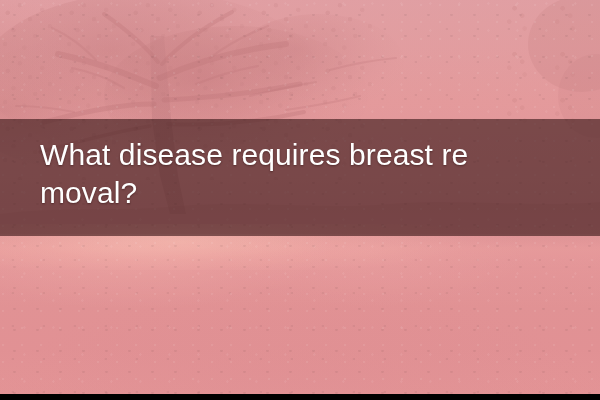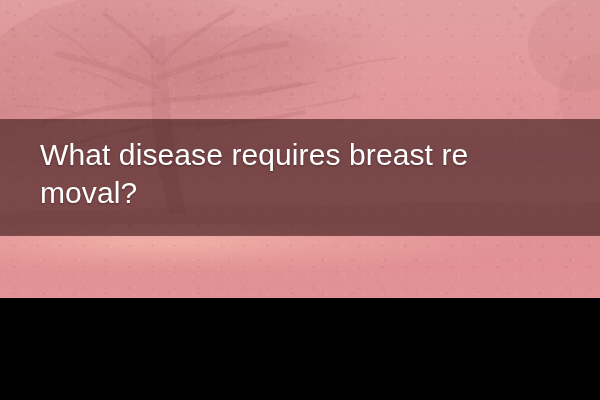--- a/index.html
+++ b/index.html
@@ -3,21 +3,21 @@
 <meta charset="utf-8">
 <style>
   html, body {
     margin: 0;
     padding: 0;
     background: #000;
   }
   #stage {
     position: relative;
     width: 600px;
-    height: 298px;
+    height: 394px;
     overflow: hidden;
     font-family: "Liberation Sans", sans-serif;
     user-select: none;
   }
 
   
   .photo {
     position: absolute;
     inset: 0;
   }

